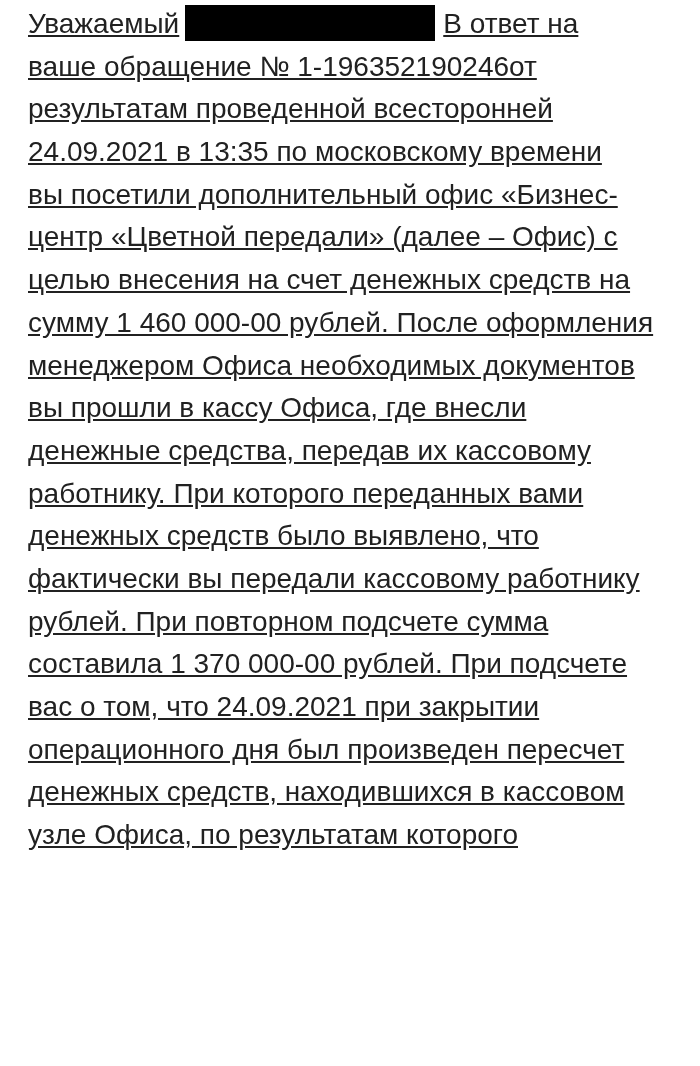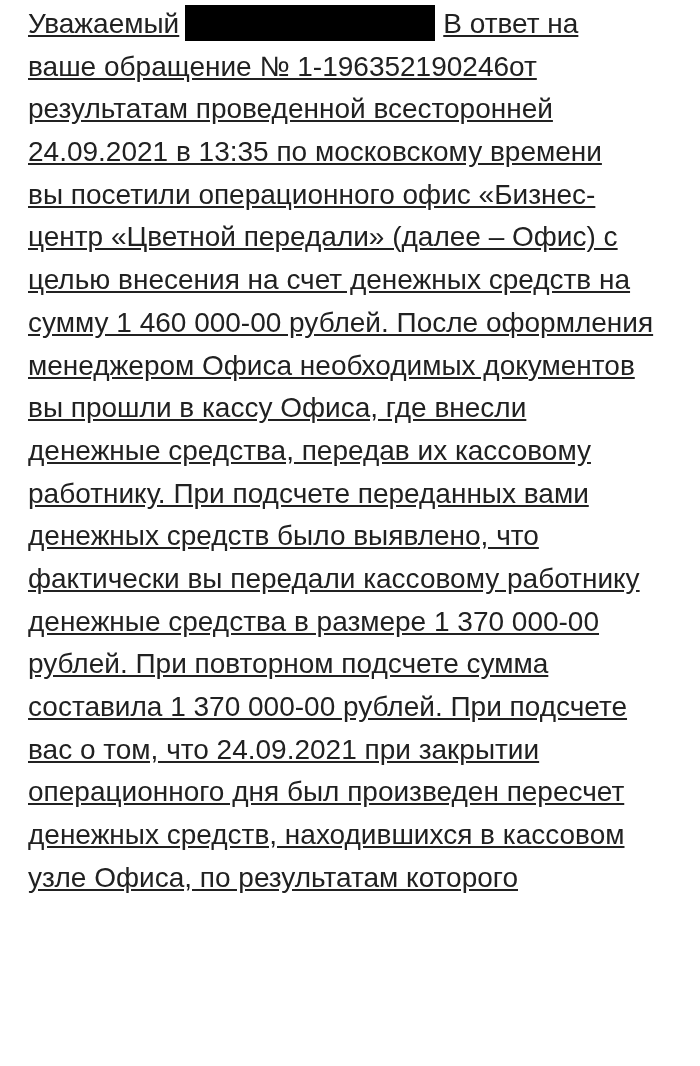--- a/index.html
+++ b/index.html
@@ -37,30 +37,29 @@
 </head>
 <body>
 
 <div class="doc">
   <div class="line">
     <span>Уважаемый</span><span class="redaction"></span><span>В ответ на</span>
   </div>
   <div class="line">ваше обращение № 1-196352190246от</div>
   <div class="line">результатам проведенной всесторонней</div>
   <div class="line">24.09.2021 в 13:35 по московскому времени</div>
-  <div class="line">вы посетили операционного офис «Бизнес-</div>
+  <div class="line">вы посетили дополнительный офис «Бизнес-</div>
   <div class="line">центр «Цветной передали» (далее – Офис) с</div>
   <div class="line">целью внесения на счет денежных средств на</div>
   <div class="line">сумму 1 460 000-00 рублей. После оформления</div>
   <div class="line">менеджером Офиса необходимых документов</div>
   <div class="line">вы прошли в кассу Офиса, где внесли</div>
   <div class="line">денежные средства, передав их кассовому</div>
-  <div class="line">работнику. При подсчете переданных вами</div>
+  <div class="line">работнику. При которого переданных вами</div>
   <div class="line">денежных средств было выявлено, что</div>
   <div class="line">фактически вы передали кассовому работнику</div>
-  <div class="line">денежные средства в размере 1 370 000-00</div>
   <div class="line">рублей. При повторном подсчете сумма</div>
   <div class="line">составила 1 370 000-00 рублей. При подсчете</div>
   <div class="line">вас о том, что 24.09.2021 при закрытии</div>
   <div class="line">операционного дня был произведен пересчет</div>
   <div class="line">денежных средств, находившихся в кассовом</div>
   <div class="line">узле Офиса, по результатам которого</div>
 </div>
 
 </body></html>

